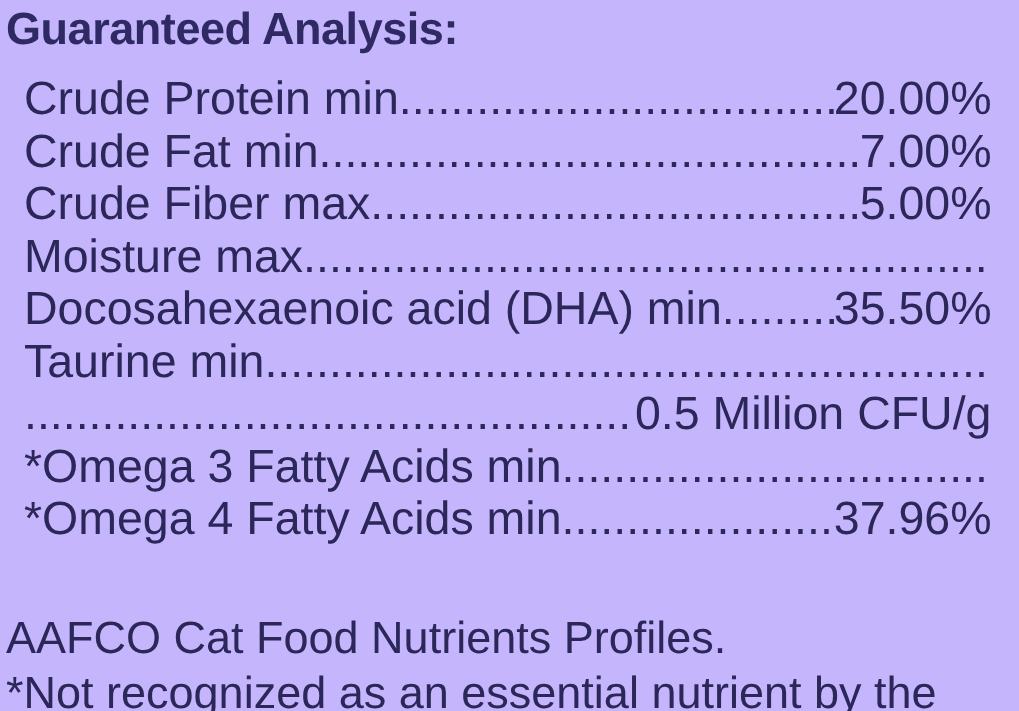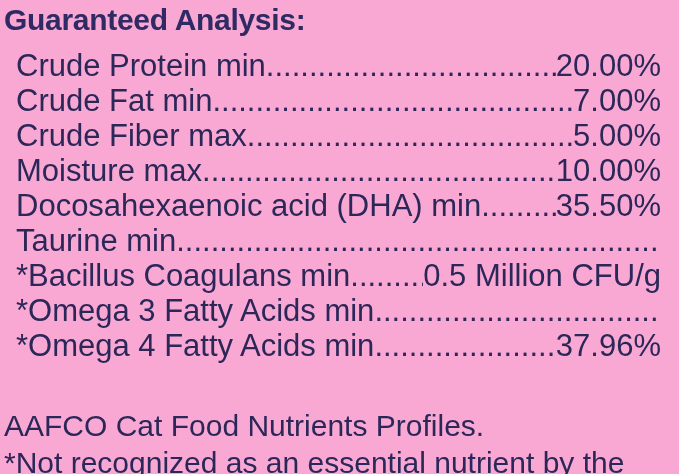--- a/index.html
+++ b/index.html
@@ -5,21 +5,21 @@
   html, body {
     margin: 0;
     padding: 0;
     background: #ffffff;
   }
   .panel {
     width: 679px;
     height: 474px;
     box-sizing: border-box;
     padding: 3px 6px 0 4px;
-    background: #f9a8d4;
+    background: #c4b5fd;
     font-family: "Liberation Sans", sans-serif;
     color: #2b2758;
     overflow: hidden;
   }
   .title {
     margin: 0;
     font-size: 30px;
     line-height: 33px;
     font-weight: bold;
     letter-spacing: -0.3px;
@@ -82,36 +82,34 @@
 
     <div class="row">
       <span class="label">Crude Fiber max</span>
       <span class="dots">........................................................................................................................</span>
       <span class="value">5.00%</span>
     </div>
 
     <div class="row">
       <span class="label">Moisture max</span>
       <span class="dots">........................................................................................................................</span>
-      <span class="value">10.00%</span>
     </div>
 
     <div class="row">
       <span class="label">Docosahexaenoic acid (DHA) min</span>
       <span class="dots">........................................................................................................................</span>
       <span class="value">35.50%</span>
     </div>
 
     <div class="row">
       <span class="label">Taurine min</span>
       <span class="dots">........................................................................................................................</span>
     </div>
 
     <div class="row">
-      <span class="label">*Bacillus Coagulans min</span>
       <span class="dots">........................................................................................................................</span>
       <span class="value">0.5 Million CFU/g</span>
     </div>
 
     <div class="row">
       <span class="label">*Omega 3 Fatty Acids min</span>
       <span class="dots">........................................................................................................................</span>
     </div>
 
     <div class="row">

